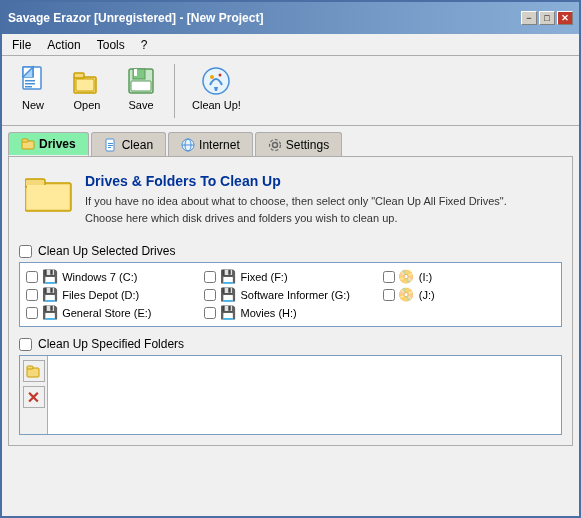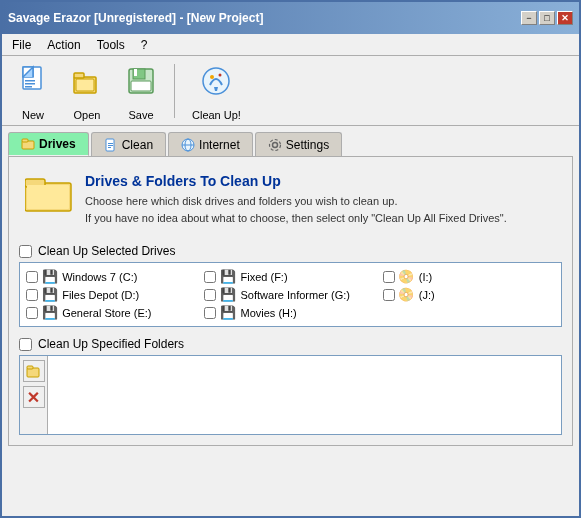--- a/index.html
+++ b/index.html
@@ -82,21 +82,21 @@
       flex-shrink: 0;
     }
     .toolbar-btn {
       display: flex;
       flex-direction: column;
       align-items: center;
       padding: 4px 8px;
       cursor: pointer;
       border: 1px solid transparent;
       min-width: 48px;
-      gap: 12px;
+      gap: 2px;
     }
     .toolbar-icon {
       width: 32px;
       height: 32px;
       display: flex;
       align-items: center;
       justify-content: center;
     }
     .toolbar-label {
       font-size: 11px;
@@ -359,22 +359,22 @@
       <div class="header-section">
         <div class="folder-icon-large">
           <svg width="48" height="40" viewBox="0 0 48 40">
             <rect x="0" y="10" width="46" height="28" rx="2" fill="#f5d87a" stroke="#c8a000" stroke-width="1.5"></rect>
             <rect x="0" y="6" width="20" height="8" rx="2" fill="#f5d87a" stroke="#c8a000" stroke-width="1.5"></rect>
             <rect x="2" y="12" width="42" height="24" rx="1" fill="#ffe99a"></rect>
           </svg>
         </div>
         <div class="header-text">
           <h2>Drives &amp; Folders To Clean Up</h2>
+          <p>If you have no idea about what to choose, then select only "Clean Up All Fixed Drives".</p>
           <p>Choose here which disk drives and folders you wish to clean up.</p>
-          <p>If you have no idea about what to choose, then select only "Clean Up All Fixed Drives".</p>
         </div>
       </div>
 
 
       <div class="section">
         <label class="checkbox-label">
           <input type="checkbox" style="">
           <span>Clean Up Selected Drives</span>
         </label>
         <div class="drives-grid">

